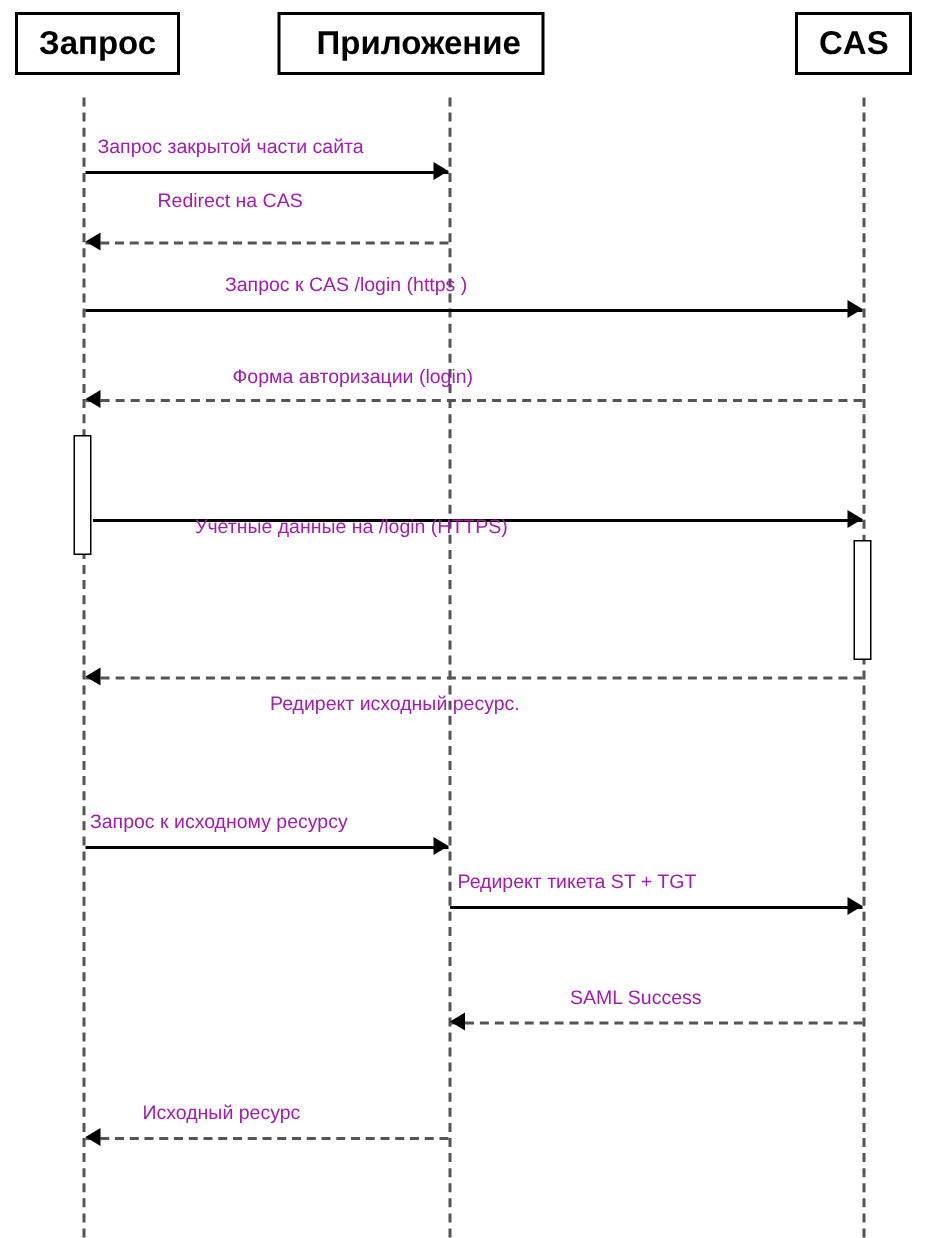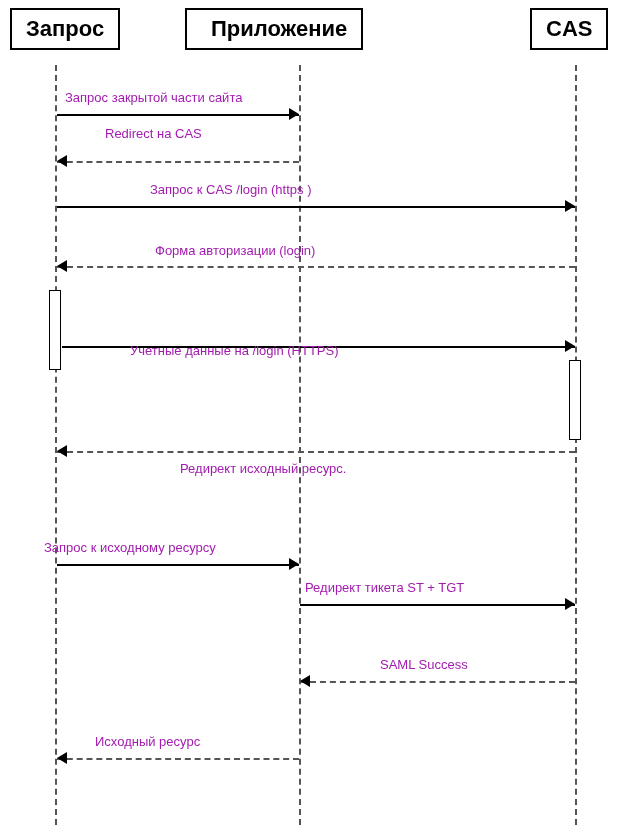--- a/index.html
+++ b/index.html
@@ -159,21 +159,21 @@
   </div>
   <div class="msg-label" style="left:180px; top:427px;margin-top:34px;">
     <span>Редирект исходный ресурс.</span>
   </div>
 
 
   <div class="arrow" style="left:57px; top:558px; width:242px;">
     <div class="arrow-line" style="width:242px; top:6px;"></div>
     <div class="arrowhead-right" style="left:232px; top:0px;"></div>
   </div>
-  <div class="msg-label" style="left:44px; top:540px;">
+  <div class="msg-label" style="left:60px; top:540px;">
     <span>Запрос к исходному ресурсу</span>
   </div>
 
   <div class="arrow" style="left:300px; top:598px; width:275px;">
     <div class="arrow-line" style="width:275px; top:6px;"></div>
     <div class="arrowhead-right" style="left:265px; top:0px;"></div>
   </div>
   <div class="msg-label" style="left:305px; top:580px;">
     <span>Редирект тикета ST + TGT</span>
   </div>

